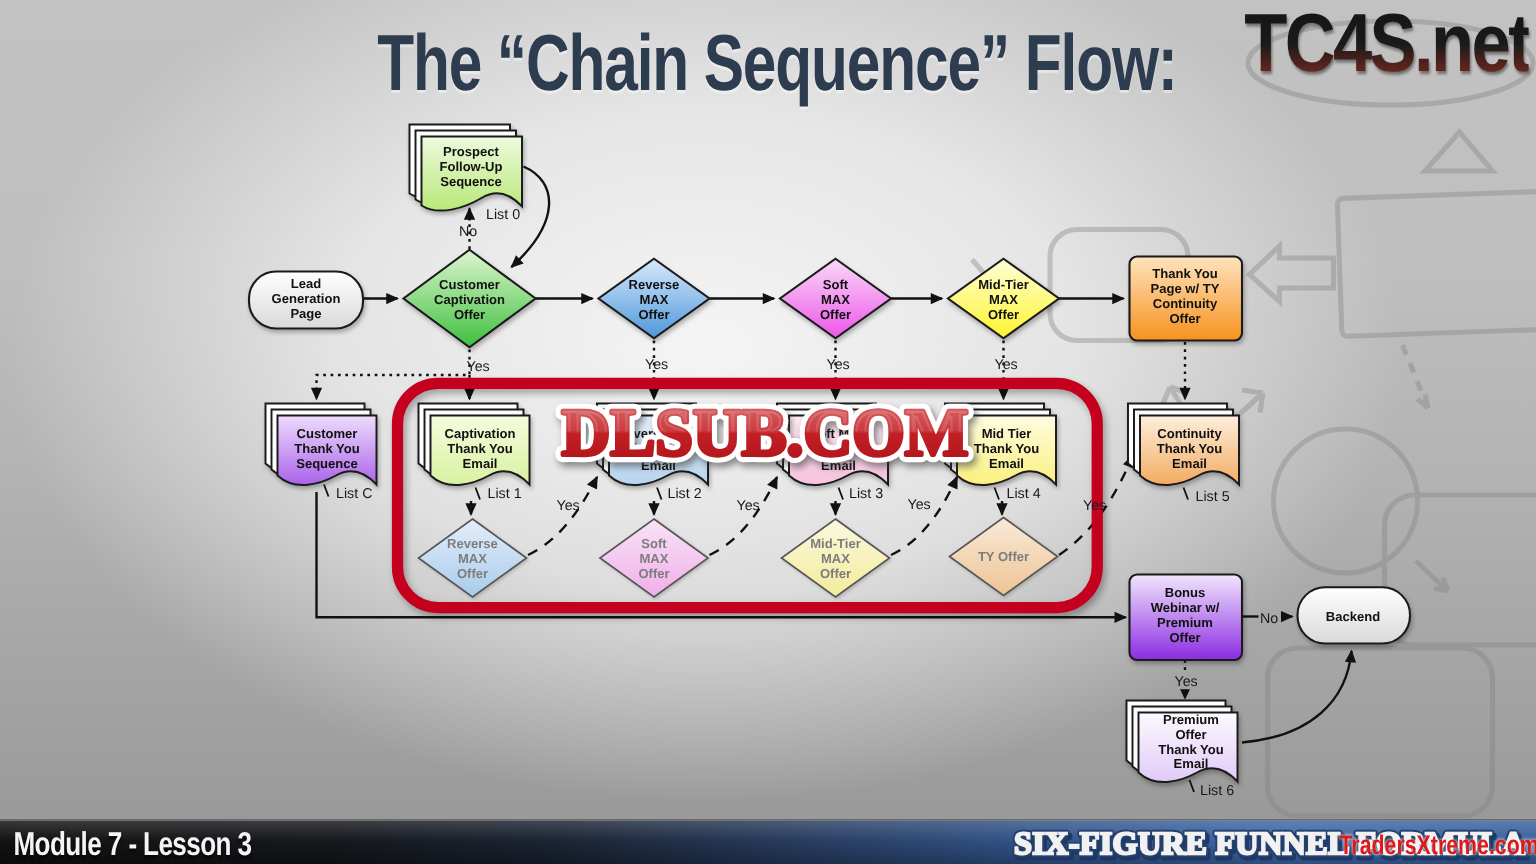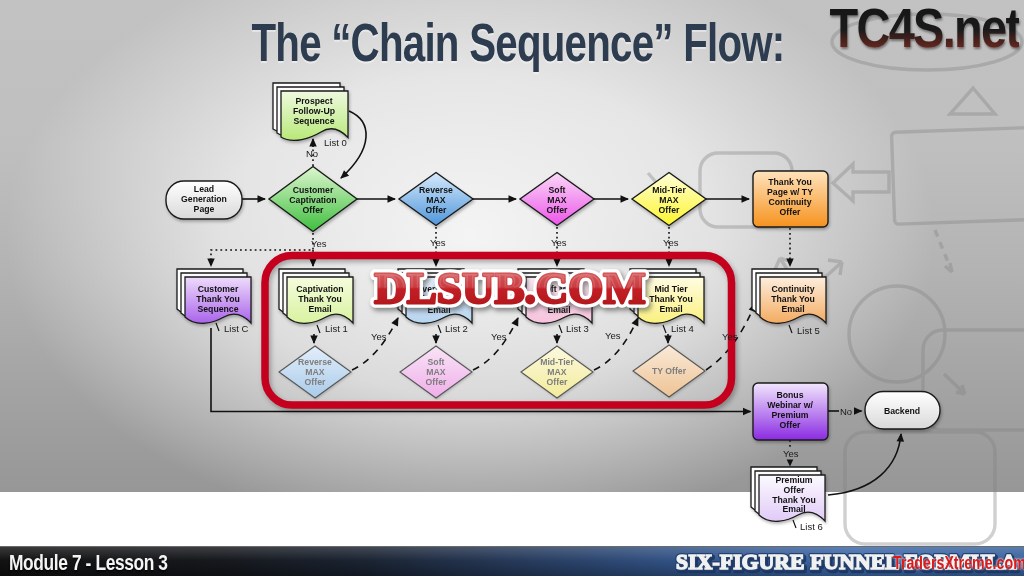--- a/index.html
+++ b/index.html
@@ -1,17 +1,17 @@
 <!DOCTYPE html>
 <html><head>
 <meta charset="utf-8">
 <style>
 html,body{margin:0;padding:0;}
 body{width:1024px;height:576px;overflow:hidden;font-family:"Liberation Sans",sans-serif;position:relative;}
-#stage{position:absolute;left:0;top:0;width:1024px;height:492px;
+#stage{position:absolute;left:0;top:0;width:1024px;height:576px;
 background:
  radial-gradient(ellipse 620px 400px at 470px 235px, rgba(255,255,255,0.85) 0%, rgba(255,255,255,0.6) 40%, rgba(255,255,255,0) 75%),
  linear-gradient(180deg,#c2c2c2 0%,#bfbfbf 30%,#b3b3b3 55%,#a4a4a4 78%,#999999 96%,#979797 100%);
 }
 #title{position:absolute;left:6px;top:12px;width:1024px;text-align:center;
  font-size:53px;font-weight:bold;color:#2d3c4f;letter-spacing:-1px;
  transform:scaleX(0.76);transform-origin:512px top;
  text-shadow:0 2px 1px rgba(255,255,255,0.45);}
 #logo{position:absolute;right:5px;top:-4.5px;font-size:55px;font-weight:bold;
  transform:scaleX(0.854);transform-origin:right top;letter-spacing:-2px;

